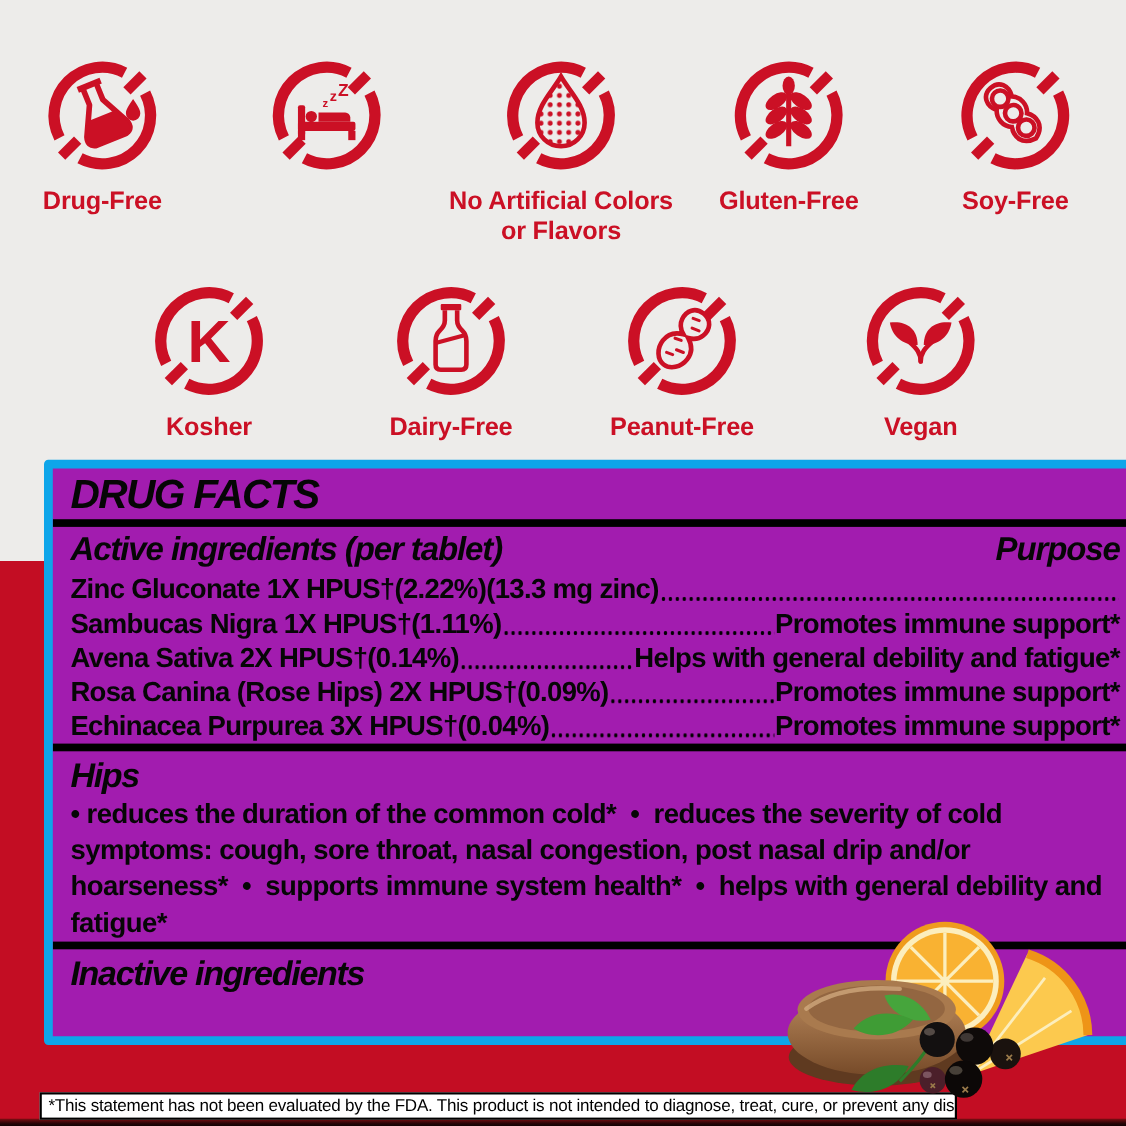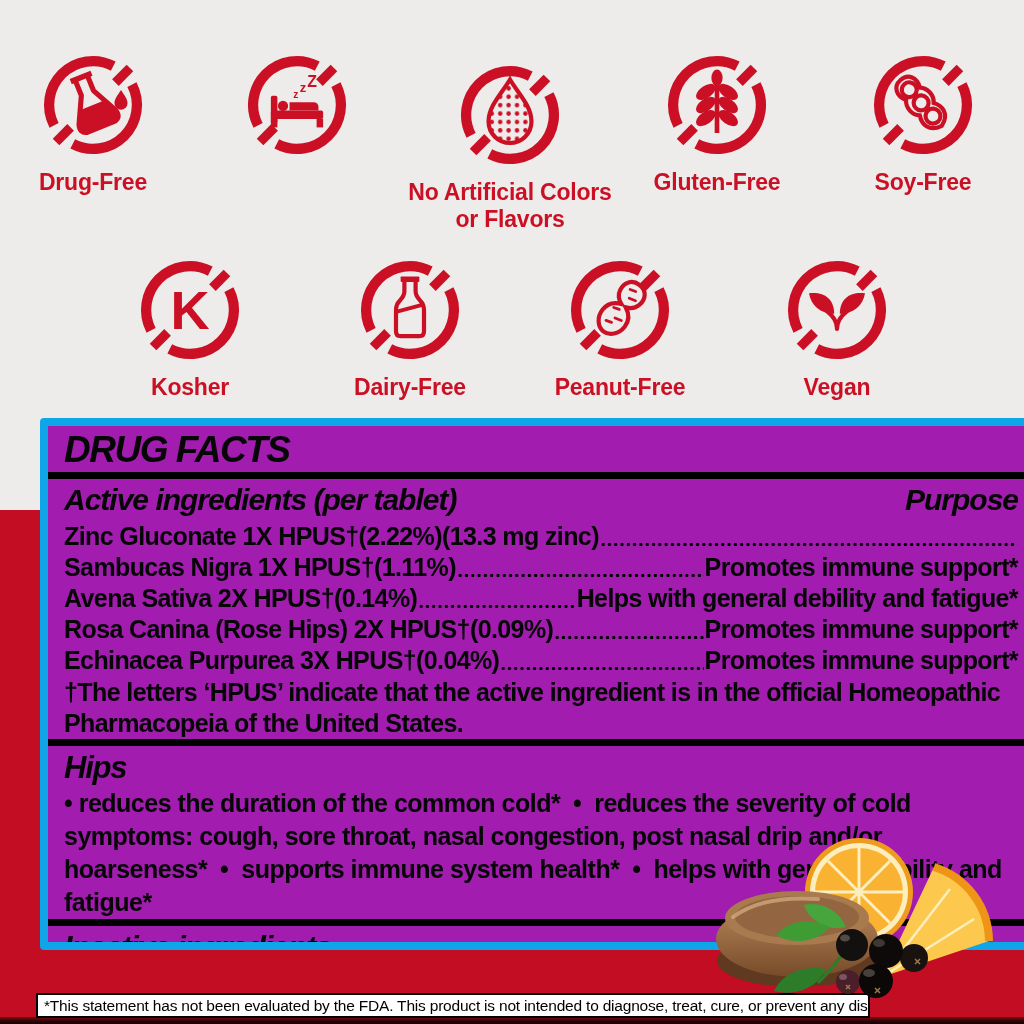--- a/index.html
+++ b/index.html
@@ -89,21 +89,21 @@
         <rect x="81" y="75" width="7" height="9"></rect>
         <circle cx="45" cy="61" r="5.5"></circle>
         <path d="M52 57 h26 a5 5 0 0 1 5 5 v4 H52 Z"></path>
         <text x="56" y="52" font-size="11" font-weight="bold">z</text>
         <text x="63" y="46" font-size="14" font-weight="bold">z</text>
         <text x="71" y="41" font-size="17" font-weight="bold">Z</text>
       </g>
     </svg>
   </div>
 
-  <div class="badge" style="left:395px;top:59px">
+  <div class="badge" style="left:395px;top:49px">
     <svg width="112" height="112" viewBox="0 0 120 120">
       <use href="#ringdef"></use>
       <path d="M60 22 C68 36 83 50 83 67 A23 23 0 0 1 37 67 C37 50 52 36 60 22 Z" fill="url(#dotp)" stroke="#cb1025" stroke-width="4.5"></path>
     </svg>
     <div class="badge-label">No Artificial Colors or Flavors</div>
   </div>
 
   <div class="badge" style="left:602px;top:49px">
     <svg width="112" height="112" viewBox="0 0 120 120">
       <use href="#ringdef"></use>
@@ -203,21 +203,20 @@
       <div class="ing-row">
         <span>Rosa Canina (Rose Hips) 2X HPUS†(0.09%)</span>
         <span class="leader"></span>
         <span>Promotes immune support*</span>
       </div>
       <div class="ing-row">
         <span>Echinacea Purpurea 3X HPUS†(0.04%)</span>
         <span class="leader"></span>
         <span>Promotes immune support*</span>
       </div>
-      <div class="footnote">†The letters ‘HPUS’ indicate that the active ingredient is in the official Homeopathic Pharmacopeia of the United States.</div>
     </div>
 
     <div class="sec sec-divided">
       <div class="sec-heading">Hips</div>
       <div class="body-text">• reduces the duration of the common cold* &nbsp;• &nbsp;reduces the severity of cold symptoms: cough, sore throat, nasal congestion, post nasal drip and/or hoarseness* &nbsp;• &nbsp;supports immune system health* &nbsp;• &nbsp;helps with general debility and fatigue*</div>
     </div>
 
     <div class="sec sec-divided">
       <div class="sec-heading">Inactive ingredients</div>
 

